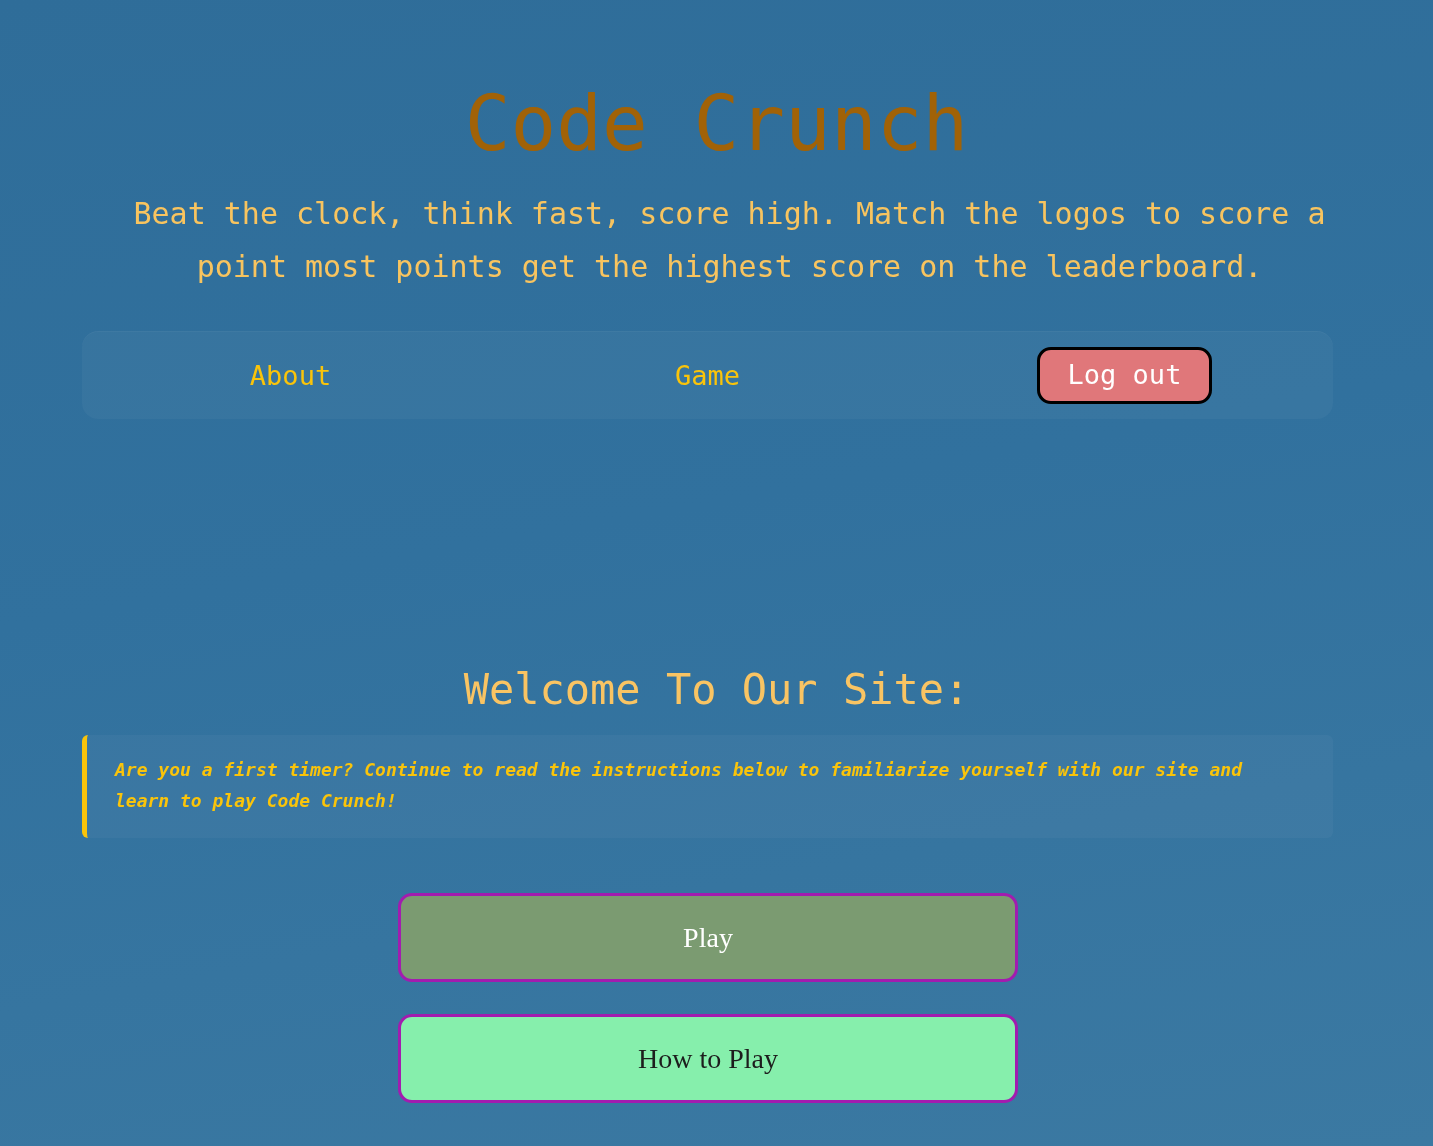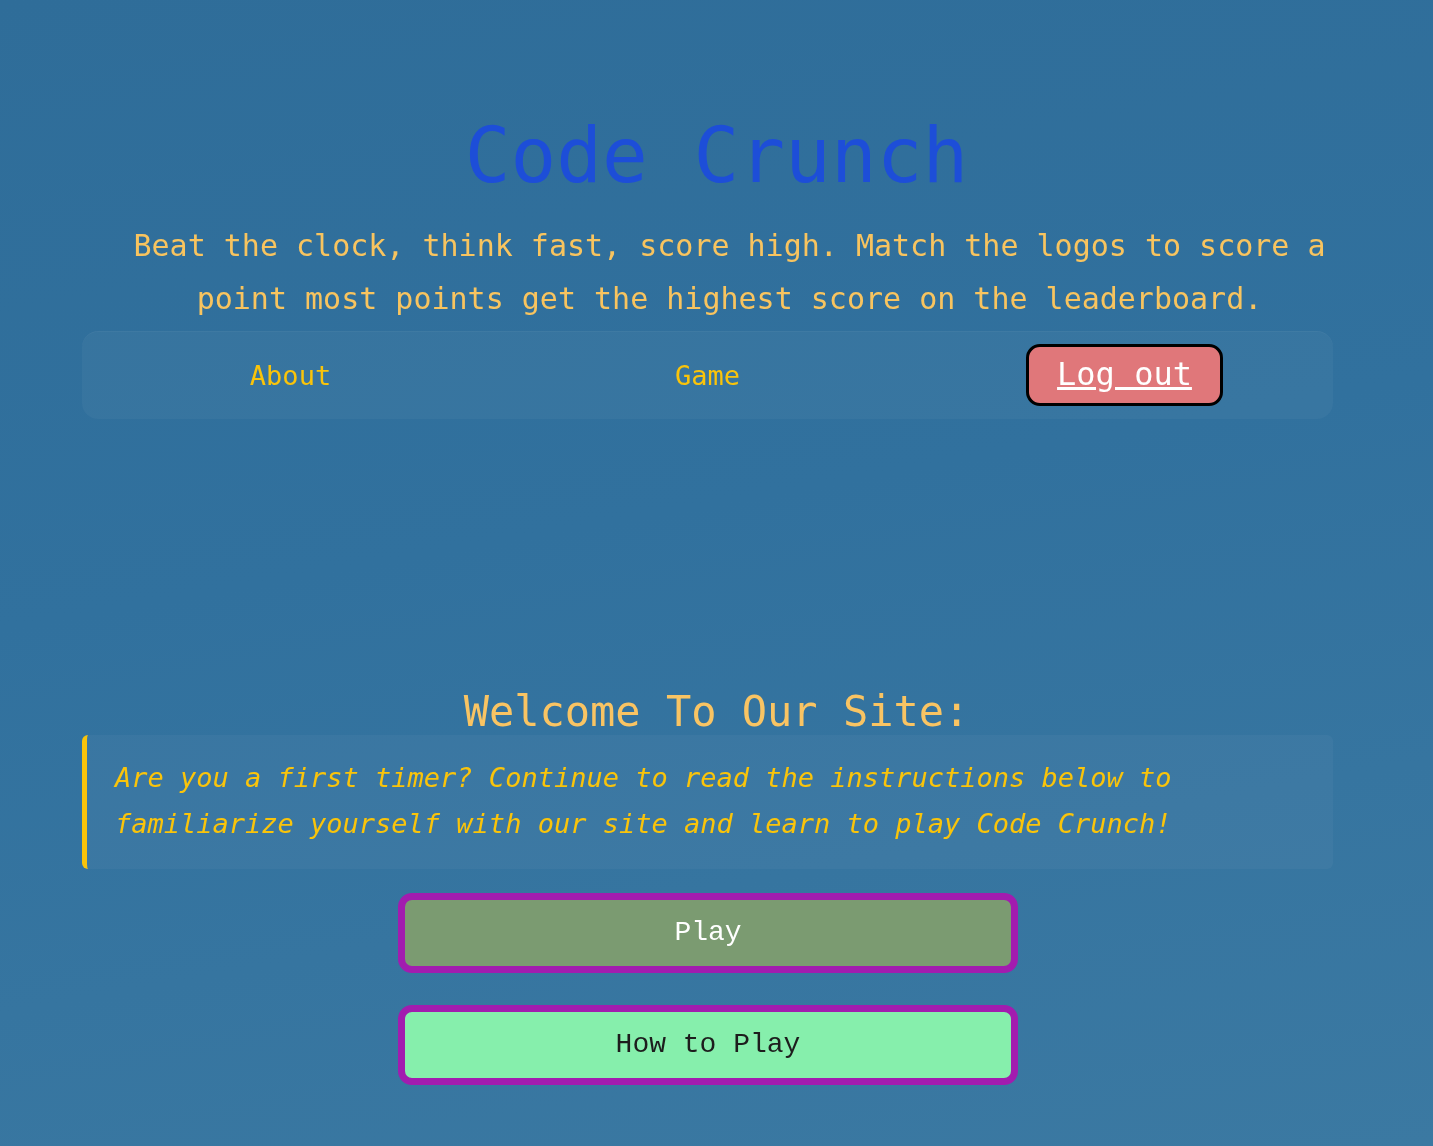--- a/index.html
+++ b/index.html
@@ -18,26 +18,26 @@
   .page {
     position: relative;
     width: 1433px;
     height: 1146px;
     box-sizing: border-box;
   }
 
   
   .site-title {
     margin: 0;
-    padding-top: 118px;
+    padding-top: 86px;
     text-align: center;
     font-size: 76px;
     font-weight: 400;
     line-height: 1;
-    color: #1d4ed8;
+    color: #a16207;
     letter-spacing: 0px;
     font-family: "DejaVu Sans Mono", "Liberation Mono", monospace;
   }
 
   .site-tagline {
     margin: 0;
     padding-top: 26px;
     text-align: center;
     font-size: 30px;
     line-height: 1.75;
@@ -77,34 +77,33 @@
     flex: 1 1 0;
     display: flex;
     justify-content: center;
   }
 
   .logout-button {
     background: #e0777a;
     color: #ffffff;
     border: 3px solid #000000;
     border-radius: 14px;
-    font-size: 32px;
+    font-size: 27px;
     font-family: "DejaVu Sans Mono", "Liberation Mono", monospace;
     padding: 11px 28px 13px 28px;
     cursor: pointer;
     line-height: 1;
-    text-decoration: underline;
   }
 
   
   .welcome-heading {
     position: absolute;
     left: 0;
     right: 0;
-    top: 687px;
+    top: 665px;
     margin: 0;
     text-align: center;
     font-size: 42px;
     font-weight: 400;
     color: #f9c463;
     line-height: 1.2;
     font-family: "DejaVu Sans Mono", "Liberation Mono", monospace;
   }
 
   .intro-quote {
@@ -112,43 +111,44 @@
     left: 82px;
     top: 735px;
     width: 1251px;
     box-sizing: border-box;
     margin: 0;
     padding: 20px 26px 22px 28px;
     background: rgba(255, 255, 255, 0.035);
     border-left: 5px solid #fac40a;
     border-radius: 6px;
     font-style: italic;
-    font-size: 27px;
+    font-size: 18px;
     line-height: 1.7;
     color: #fac40a;
     font-family: "DejaVu Sans Mono", "Liberation Mono", monospace;
+    font-weight: bold;
   }
 
   
   .actions {
     position: absolute;
     left: 398px;
     top: 893px;
     width: 620px;
   }
 
   .action-button {
     display: block;
     width: 100%;
     box-sizing: border-box;
-    height: 80px;
-    border: 7px solid #a21caf;
+    height: 89px;
+    border: 3px solid #a21caf;
     border-radius: 14px;
     font-size: 28px;
-    font-family: Liberation Mono, monospace;
+    font-family: Liberation Serif, serif;
     cursor: pointer;
     line-height: 1;
     padding: 0;
   }
 
   .action-play {
     background: #7b9b71;
     color: #ffffff;
     margin-bottom: 32px;
   }

